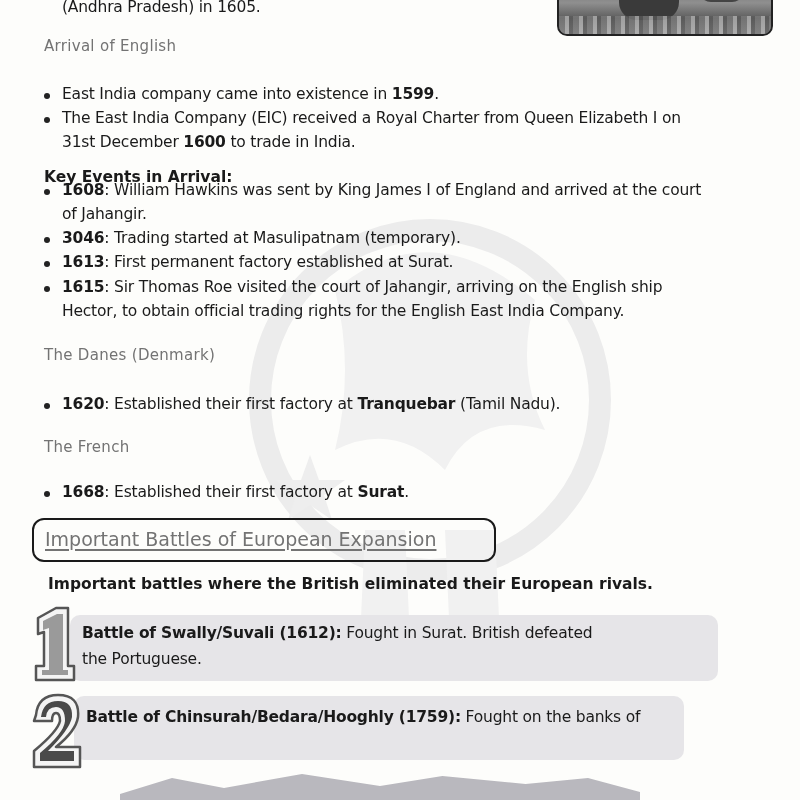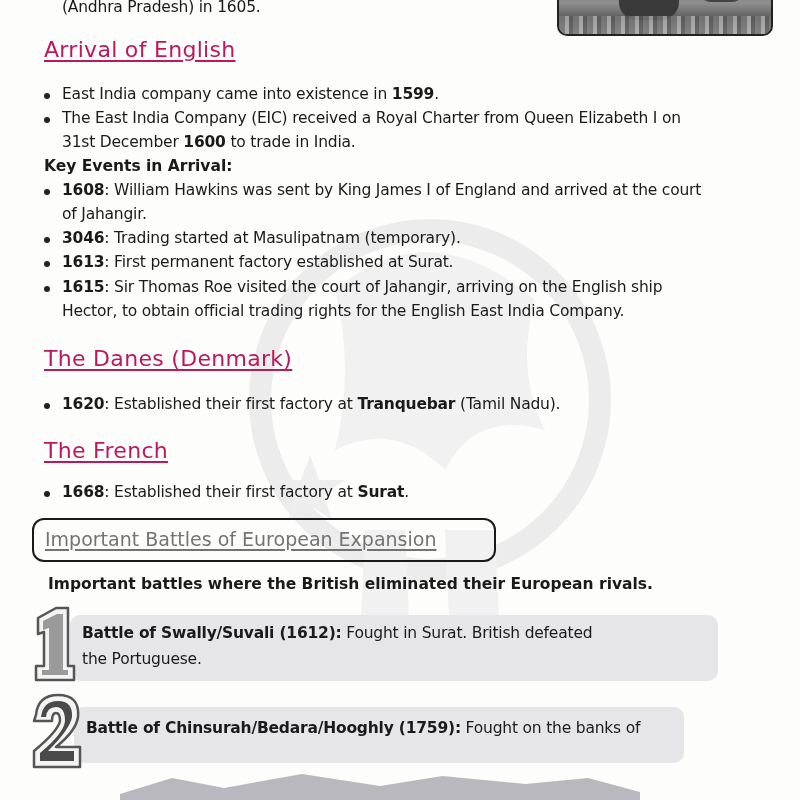--- a/index.html
+++ b/index.html
@@ -18,29 +18,29 @@
     border:2px solid #222; border-radius:10px;
     background: linear-gradient(180deg,#6b6b6b 0%,#8f8f8f 40%,#5d5d5d 70%,#9a9a9a 100%);
     overflow:hidden;
   }
   .ship-image .hull1 { position:absolute; left:60px; top:8px; width:60px; height:30px; background:#3a3a3a; border-radius:0 0 18px 18px; }
   .ship-image .hull2 { position:absolute; left:140px; top:6px; width:45px; height:14px; background:#444; border-radius:0 0 12px 12px; }
   .ship-image .wave { position:absolute; left:0; right:0; bottom:0; height:18px; background:repeating-linear-gradient(90deg,#7a7a7a 0 6px,#b5b5b5 6px 10px,#5a5a5a 10px 14px); opacity:.75; }
 
   .line { position:absolute; left:0; white-space:nowrap; font-size:15.5px; letter-spacing:-0.2px; }
   .heading {
-    position:absolute; left:44px; font-size:22px; color:#be185d;
-    text-decoration:underline; text-decoration-thickness:2px; text-underline-offset:3px;
+    position:absolute; left:44px; font-size:15px; color:#737373;
+    text-decoration-thickness:2px; text-underline-offset:3px;
     font-weight:normal; letter-spacing:0.3px;
   }
   .bullet-item { position:absolute; left:42px; white-space:nowrap; font-size:15.5px; letter-spacing:-0.2px; }
   .bullet-item .dot { display:inline-block; width:6px; height:6px; background:#222; border-radius:50%; position:absolute; left:2px; top:8px; }
   .bullet-item .txt { position:absolute; left:20px; top:0; }
   b { font-weight:bold; }
-  .subhead { position:absolute; left:44px; font-size:15.5px; font-weight:bold; white-space:nowrap; }
+  .subhead { position:absolute; left:44px; font-size:15.5px; font-weight:bold; white-space:nowrap;margin-top:11px; }
 
   .battles-box {
     position:absolute; left:32px; top:518px; width:460px; height:40px;
     border:2px solid #1a1a1a; border-radius:12px; background:transparent;
   }
   .battles-box span {
     position:absolute; left:11px; top:8px; font-size:19px; color:#737373;
     text-decoration:underline; text-decoration-thickness:2px; text-underline-offset:3px; white-space:nowrap;
   }
   .intro { position:absolute; left:48px; top:575px; font-size:15.5px; font-weight:bold; white-space:nowrap; }
@@ -132,21 +132,21 @@
 
 <div class="battle-card" style="left:70px;top:615px;width:648px;height:66px;">
   <div class="t" style="left:12px;top:9px;"><b>Battle of Swally/Suvali (1612):</b><span> Fought in Surat. British defeated</span></div>
   <div class="t" style="left:12px;top:35px;">the Portuguese.</div>
 </div>
 <svg class="num-badge" style="left:30px;top:604px;" width="46" height="78" viewBox="0 0 46 78">
   <path d="M8 14 L26 4 L38 4 L38 62 L44 62 L44 76 L6 76 L6 62 L14 62 L14 28 L8 30 Z" fill="#f4f4f4" stroke="#555" stroke-width="2.5" stroke-linejoin="round"></path>
   <path d="M13 17 L27 10 L33 10 L33 66 L38 66 L38 71 L12 71 L12 66 L19 66 L19 24 L13 26 Z" fill="#9a9a9a"></path>
 </svg>
 
-<div class="battle-card" style="left:74px;top:696px;width:610px;height:56px;margin-top:11px;">
+<div class="battle-card" style="left:74px;top:696px;width:610px;height:64px;">
   <div class="t" style="left:12px;top:12px;"><b>Battle of Chinsurah/Bedara/Hooghly (1759):</b><span> Fought on the banks of</span></div>
 </div>
 <svg class="num-badge" style="left:30px;top:693px;" width="54" height="76" viewBox="0 0 54 76">
   <path d="M6 22 Q8 2 28 2 Q50 2 48 24 Q46 38 26 54 L50 54 L50 74 L4 74 L4 58 Q28 38 30 28 Q30 20 26 20 Q22 20 22 28 L4 28 Z" fill="#f4f4f4" stroke="#555" stroke-width="2.5" stroke-linejoin="round"></path>
   <path d="M11 24 Q13 8 28 8 Q43 8 42 24 Q40 36 18 58 L44 58 L44 68 L10 68 L10 60 Q34 40 35 28 Q35 14 26 14 Q17 14 16 24 Z" fill="#4a4a4a"></path>
 </svg>
 
 <div class="bottom-scrap"></div>
 
 </body></html>

